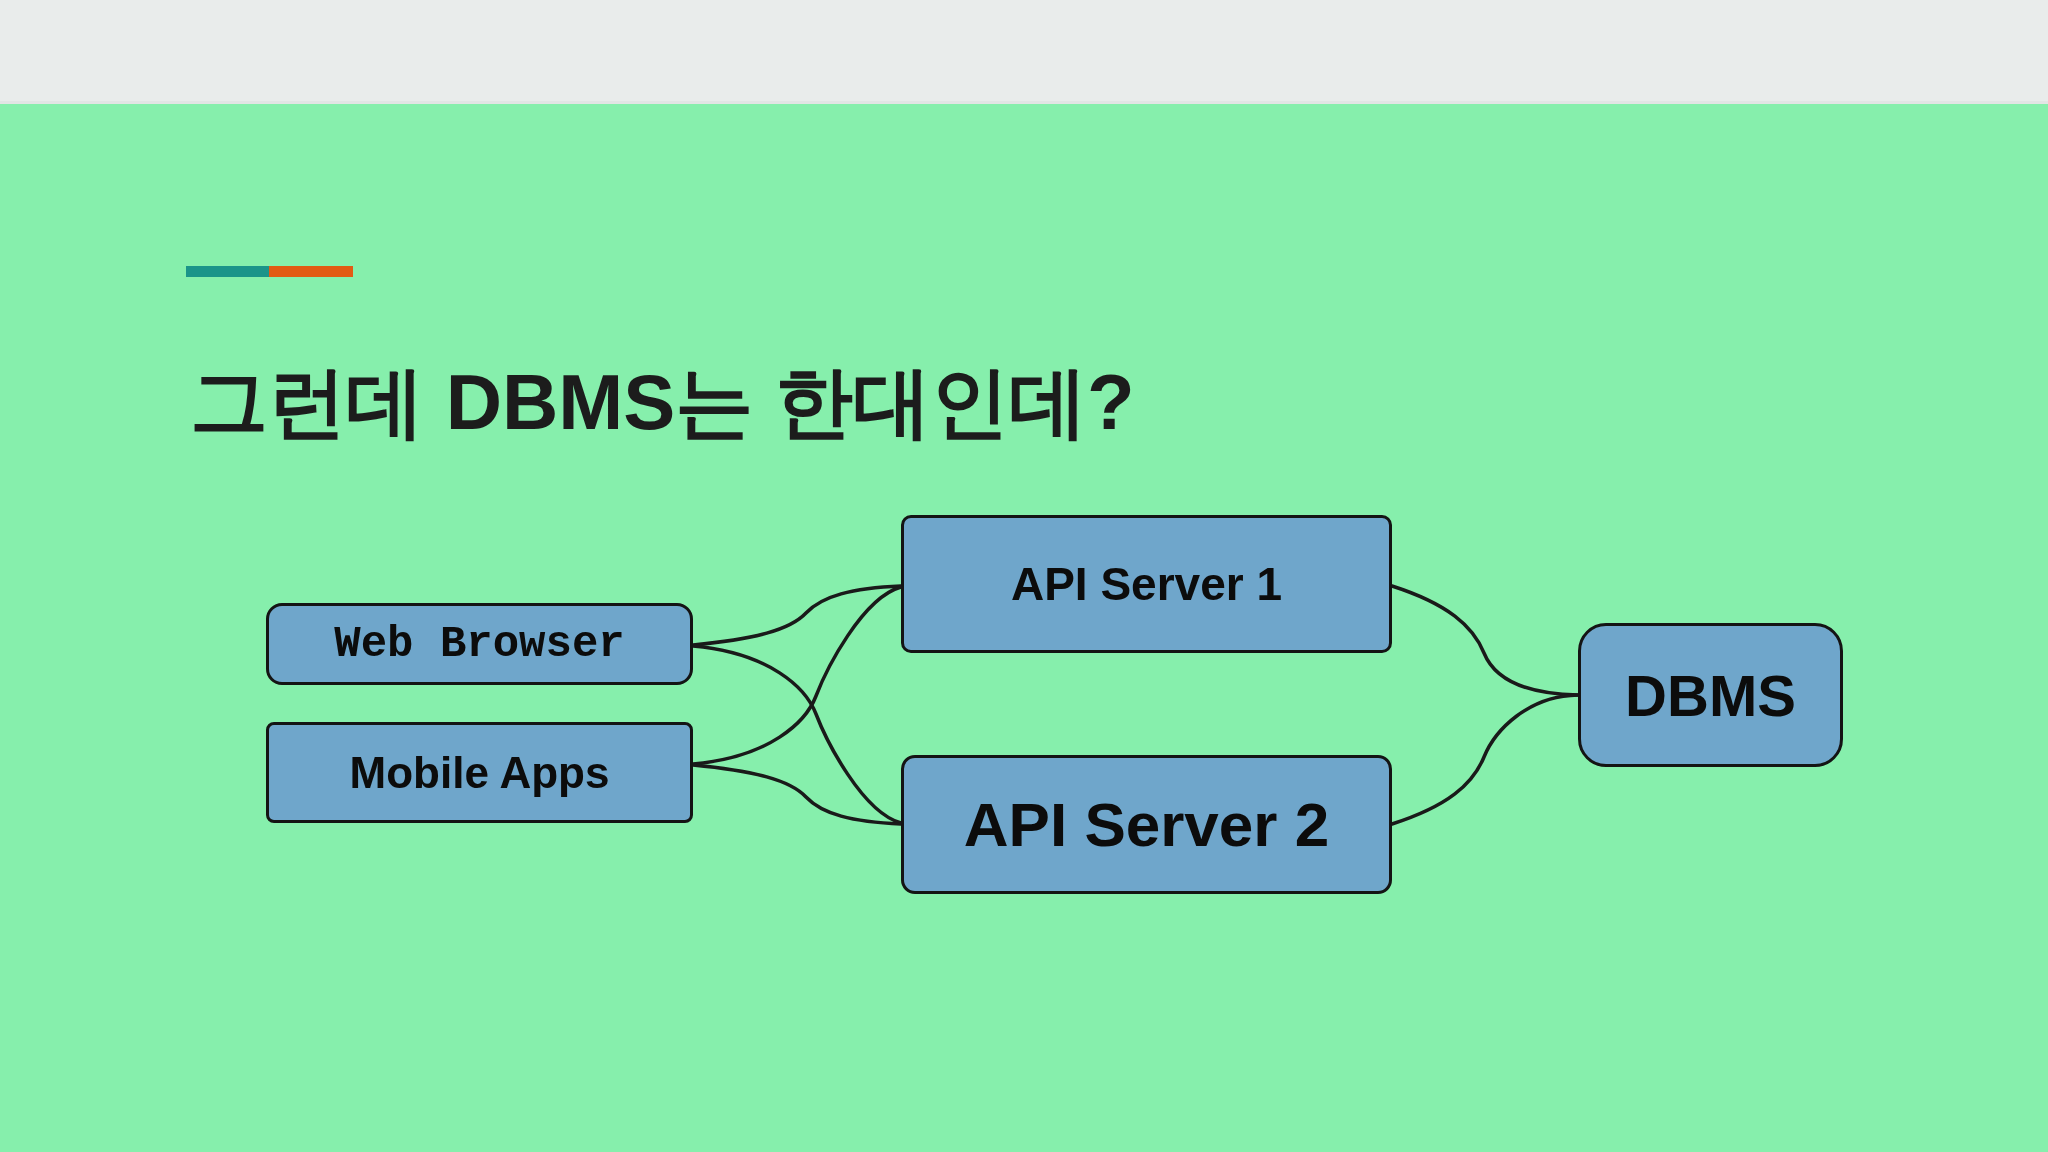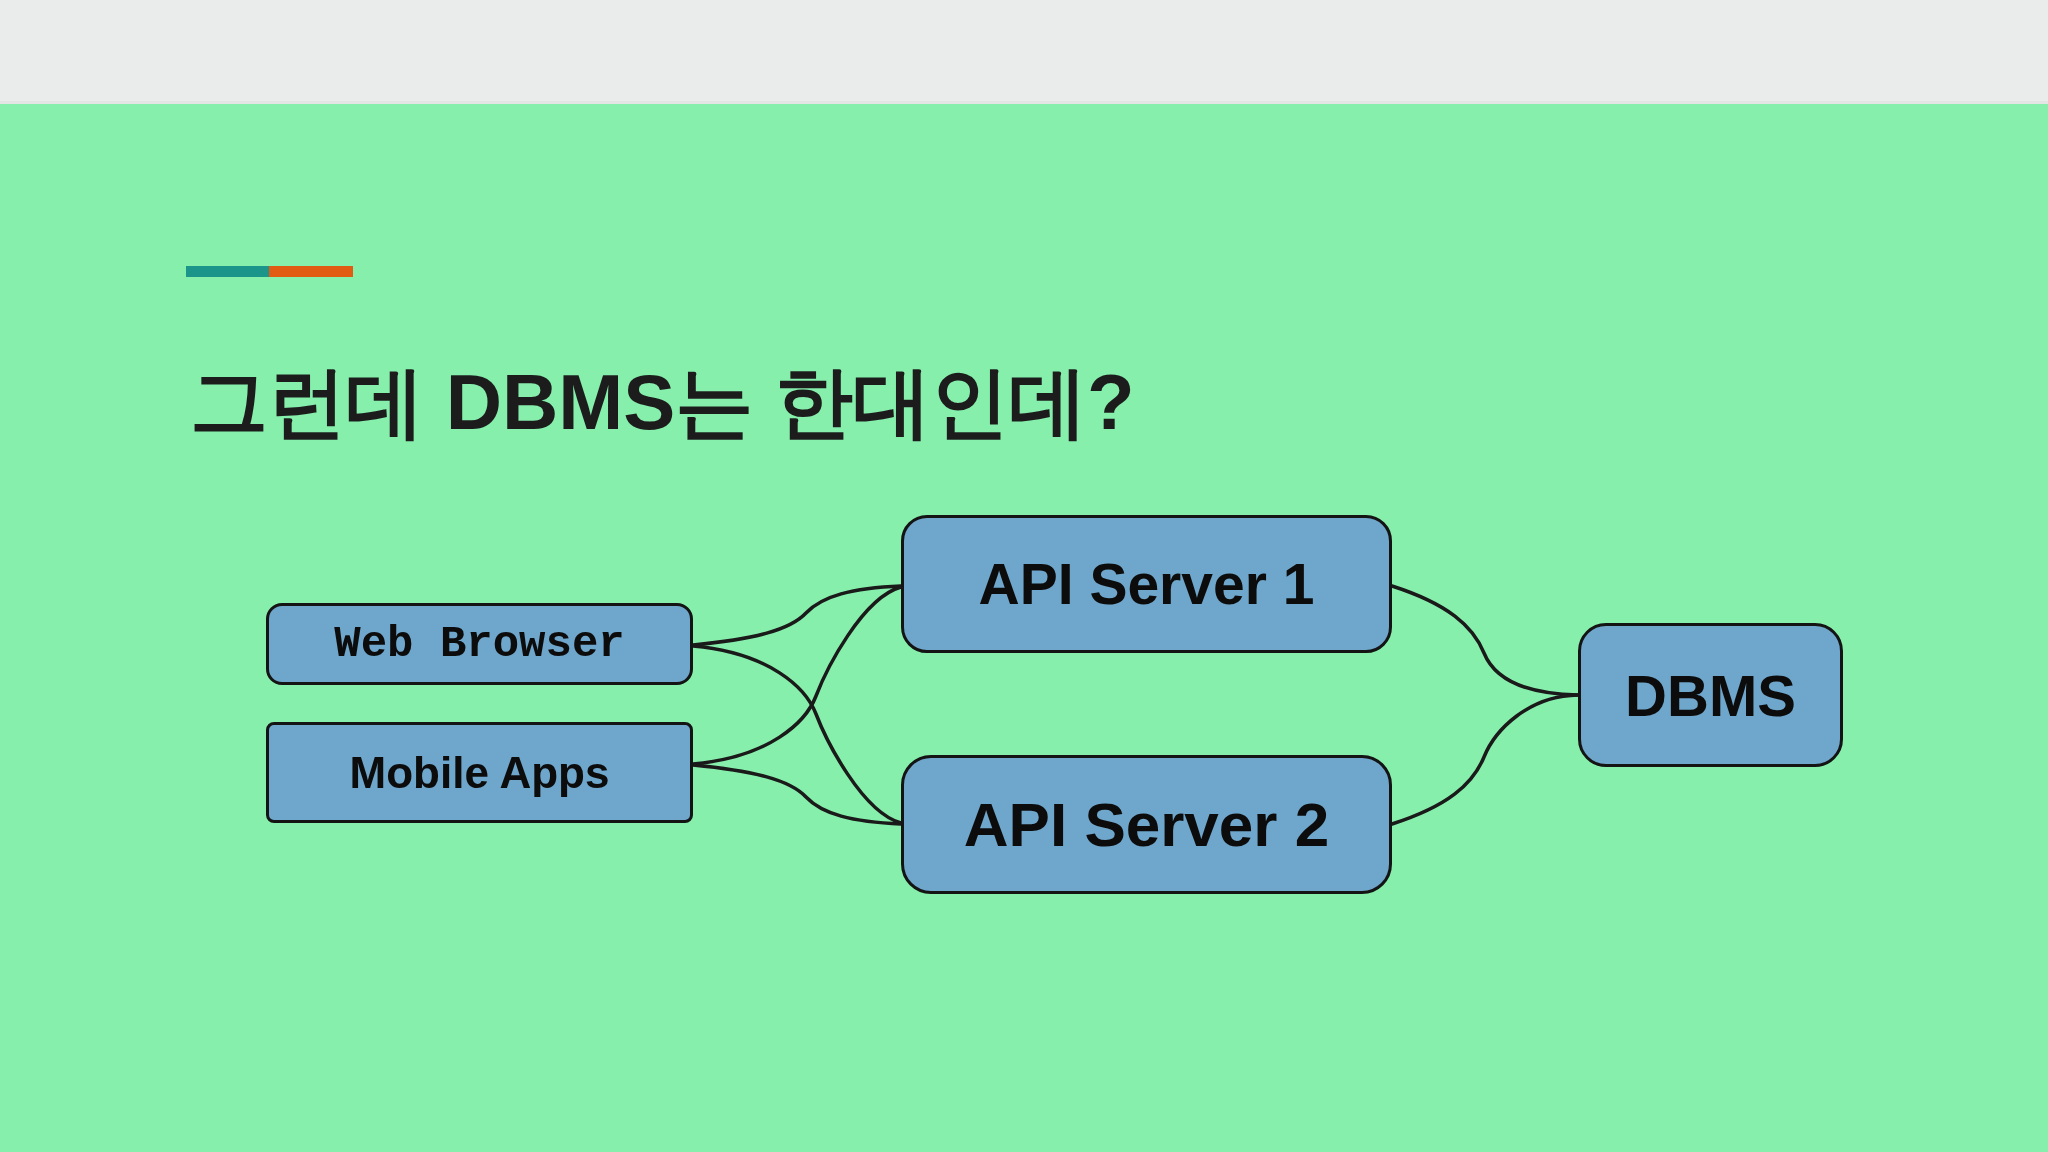--- a/index.html
+++ b/index.html
@@ -85,27 +85,27 @@
   }
   .node-mobile-apps {
     left: 266px; top: 722px;
     width: 427px; height: 101px;
     border-radius: 8px;
     font-size: 44px;
   }
   .node-api-server-1 {
     left: 901px; top: 515px;
     width: 491px; height: 138px;
-    border-radius: 26px;
-    font-size: 57px;
+    border-radius: 10px;
+    font-size: 46px;
   }
   .node-api-server-2 {
     left: 901px; top: 755px;
     width: 491px; height: 139px;
-    border-radius: 30px;
+    border-radius: 14px;
     font-size: 62px;
   }
   .node-dbms {
     left: 1578px; top: 623px;
     width: 265px; height: 144px;
     border-radius: 28px;
     font-size: 58px;
   }
 </style>
 </head>

